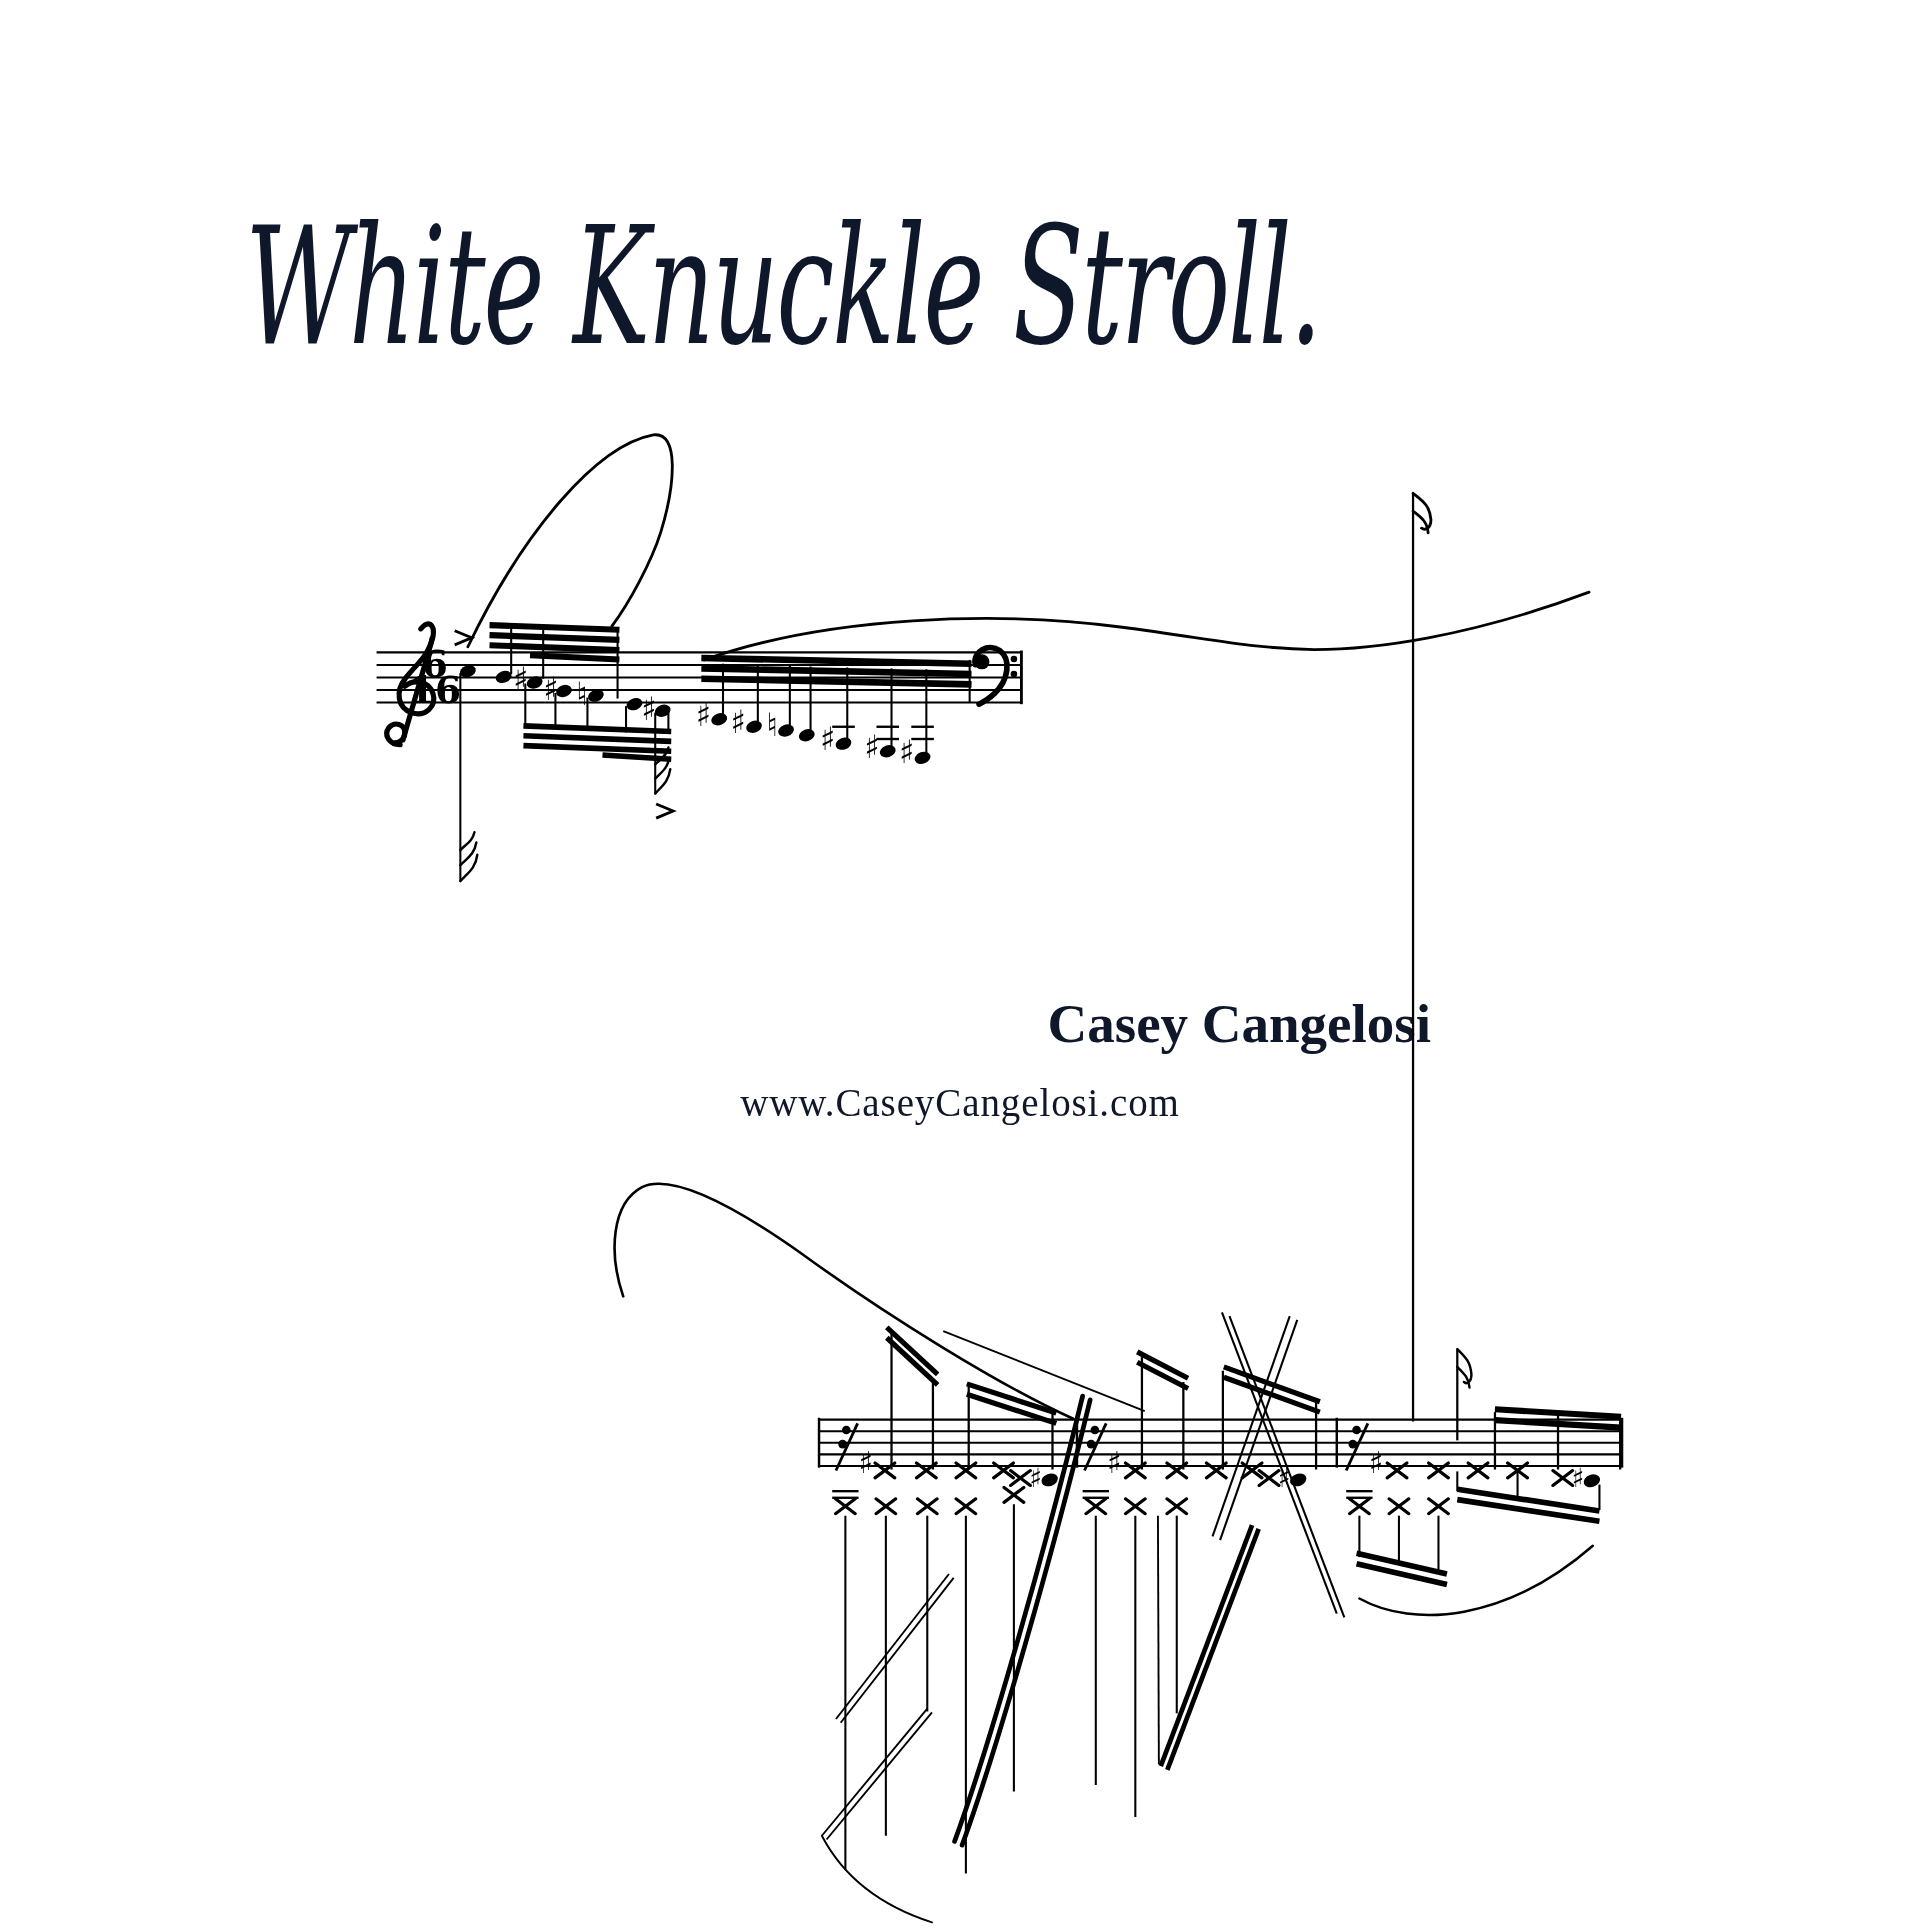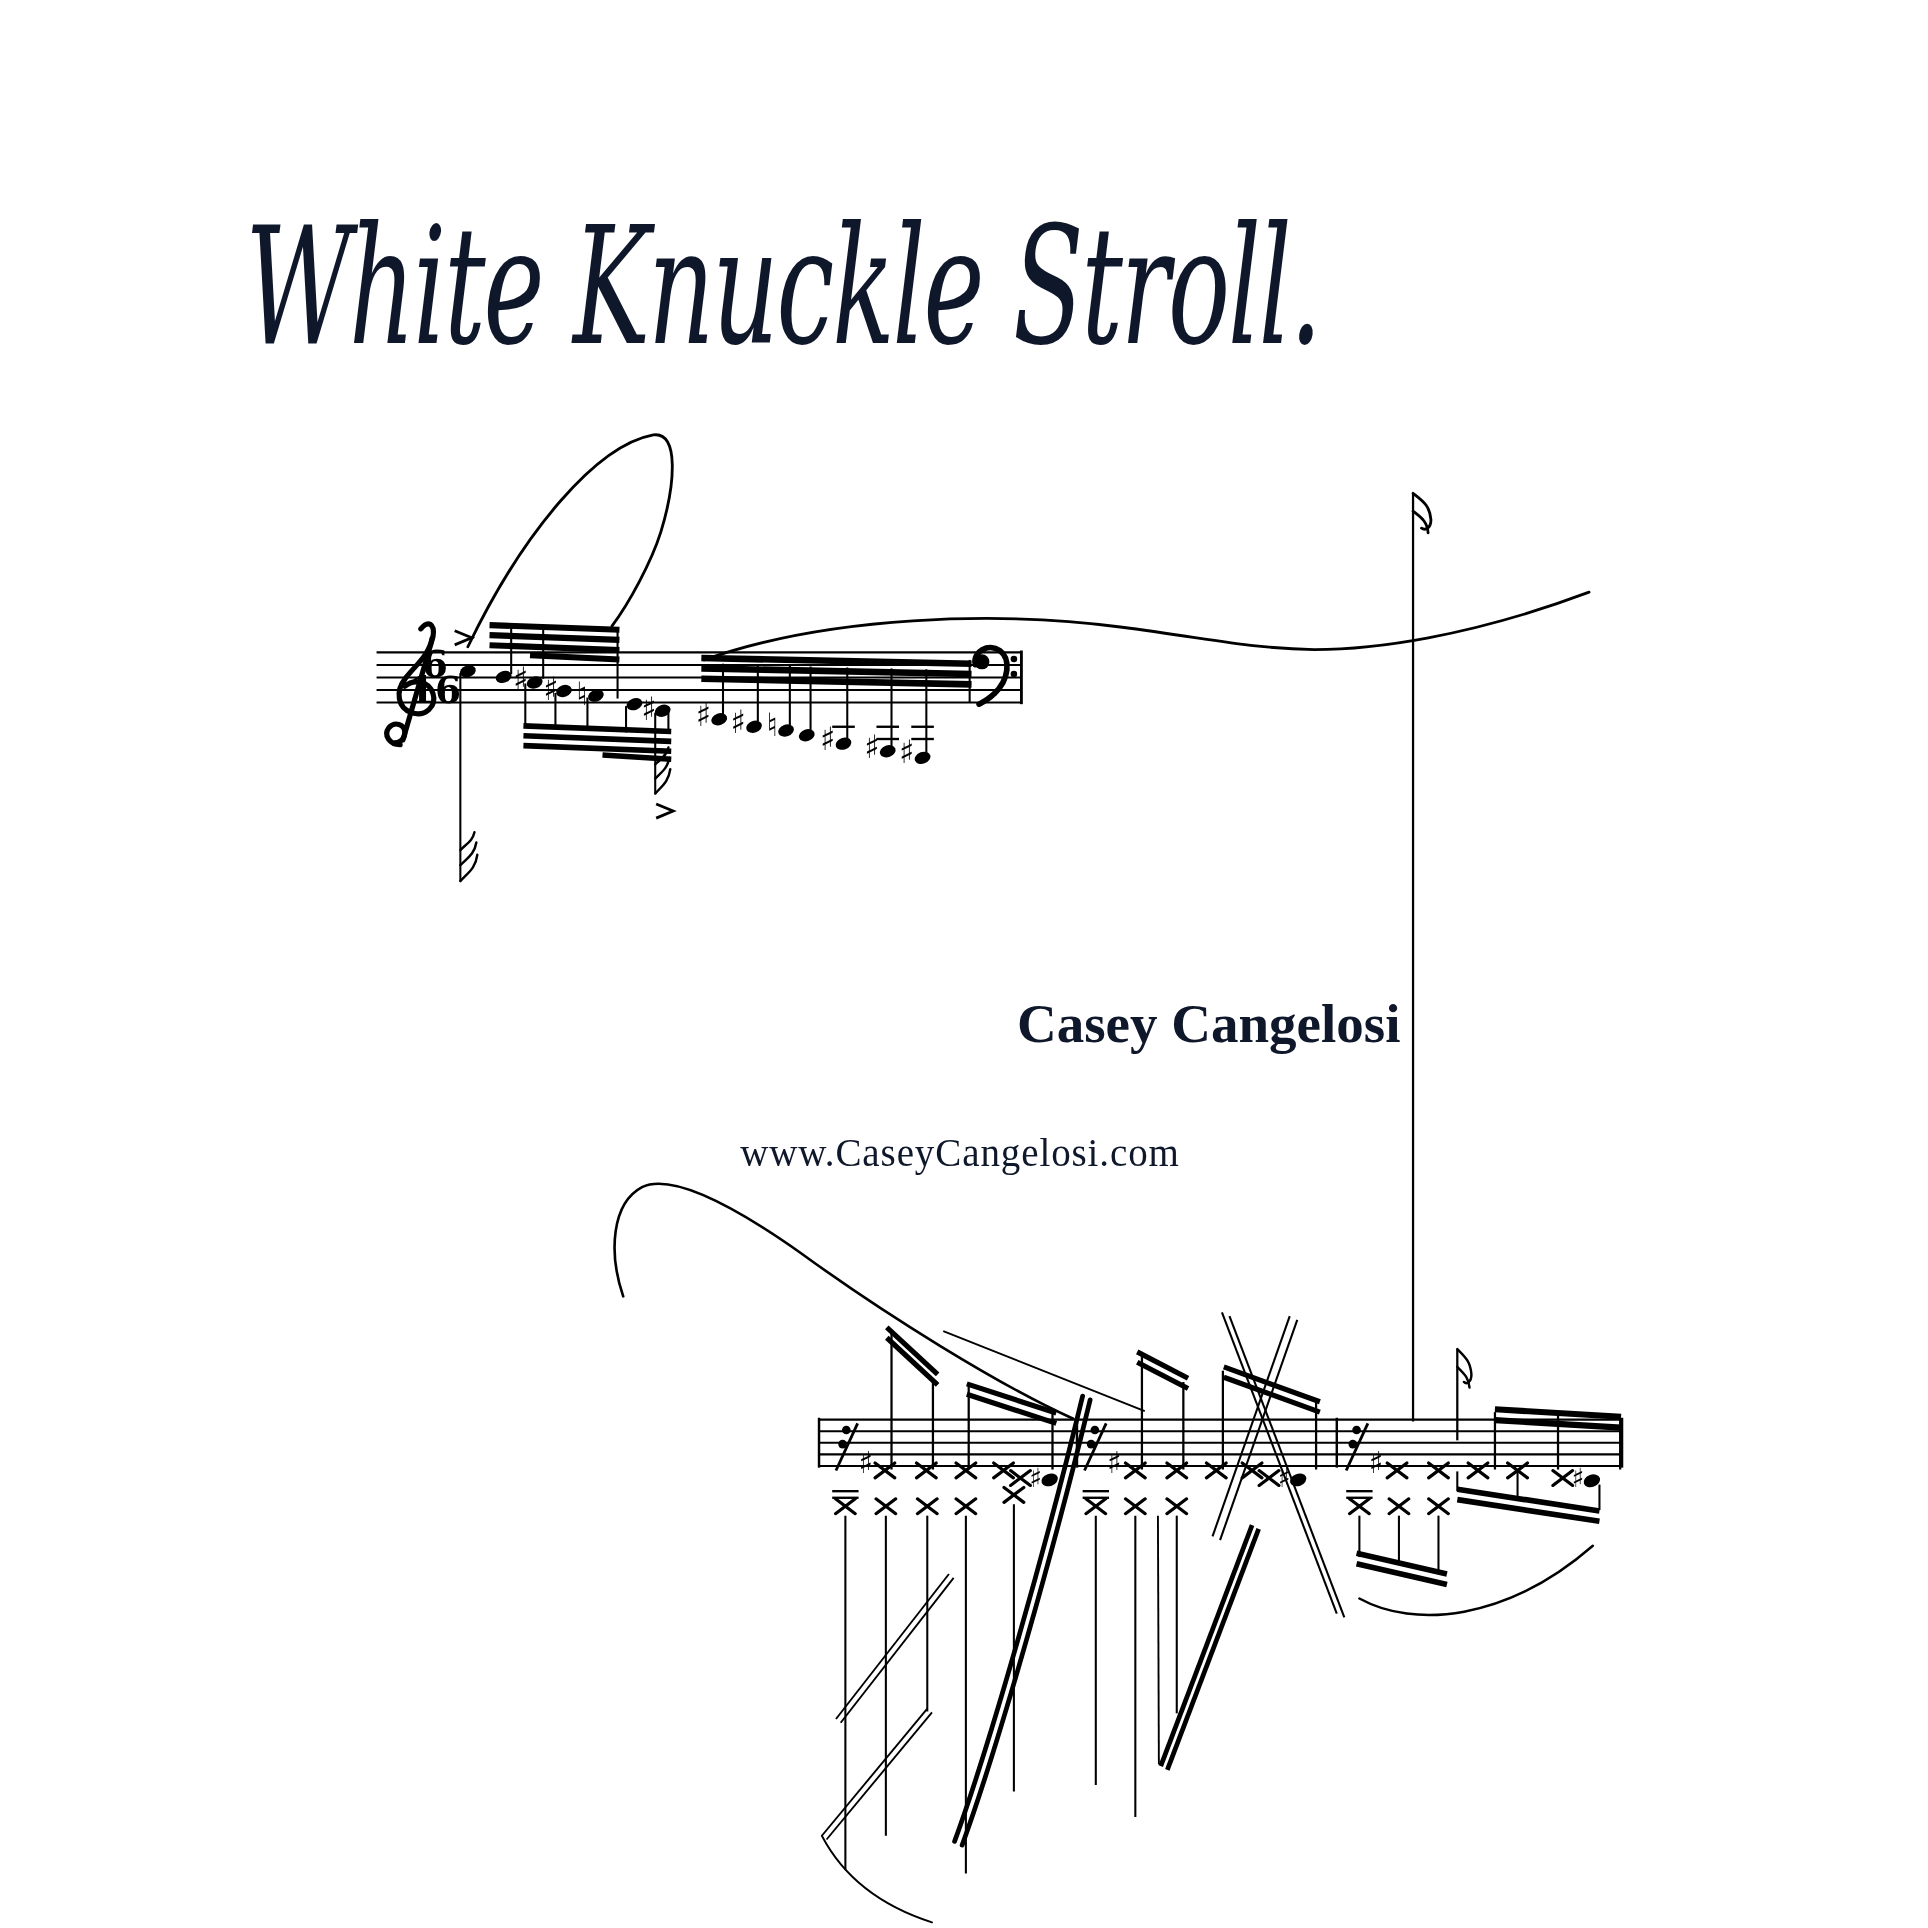--- a/index.html
+++ b/index.html
@@ -2,23 +2,23 @@
 <html style="font-size:15px"><head>
 <meta charset="utf-8">
 <style>
   html,body{margin:0;padding:0;background:#e8e8e8;}
   .page{position:relative;width:1928px;height:1928px;background:#fff;overflow:hidden;
         font-family:"Liberation Serif",serif;color:#0f172a;}
   .title{position:absolute;left:99px;top:105px;width:1271px;text-align:center;
          font-family:"DejaVu Serif",serif;font-style:italic;font-weight:500;
          font-size:134px;line-height:1.12;white-space:nowrap;letter-spacing:-2.8px;
          transform:scale(.77,1.22);transform-origin:50% 0;}
-  .composer{position:absolute;left:1017px;top:992px;width:414px;text-align:left;
+  .composer{position:absolute;left:1017px;top:992px;width:414px;text-align:right;
             font-family:"Liberation Serif",serif;font-weight:700;font-size:55px;white-space:nowrap;}
-  .website{position:absolute;left:734px;top:1130px;width:452px;text-align:center;
+  .website{position:absolute;left:734px;top:1080px;width:452px;text-align:center;
            font-family:"Liberation Serif",serif;font-size:39px;letter-spacing:0.9px;white-space:nowrap;}
   svg.art{position:absolute;left:0;top:0;}
 </style>
 </head>
 <body>
 
 <div class="page">
   <h1 class="title"><span>White Knuckle Stroll</span><span>.</span></h1>
 
   <div class="composer">Casey Cangelosi</div>

